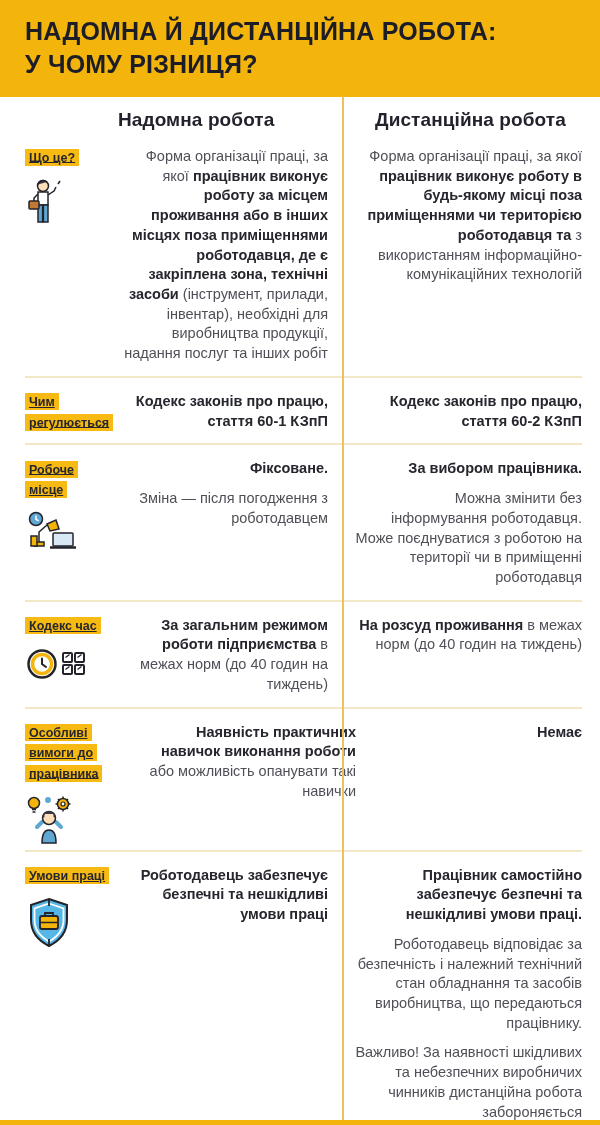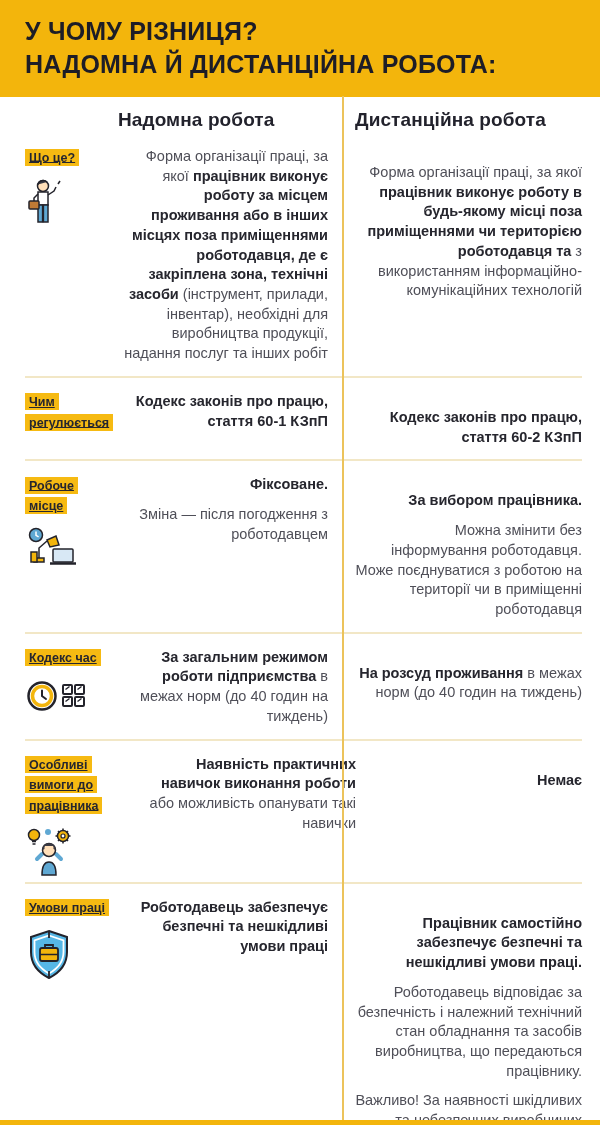--- a/index.html
+++ b/index.html
@@ -24,34 +24,34 @@
   .grid{
     display:grid;
     grid-template-columns:93px 224px 1fr;
     padding-left:25px;padding-right:18px;
     box-sizing:border-box;
   }
   .col-heads{padding-top:12px;padding-bottom:2px;}
   .col-head{
     font-size:19px;font-weight:700;color:#22222C;letter-spacing:.1px;
   }
-  .col-heads .right{padding-left:13px;}
+  .col-heads .right{padding-left:13px;margin-left:20px;}
   .col-heads .left{padding-right:14px;}
 
   
   .row{position:relative;padding-top:14px;padding-bottom:4px;}
   .row::after{
     content:"";position:absolute;left:25px;right:18px;bottom:0;
     height:2px;background:#F2E7C6;
   }
   .row:last-child::after{display:none;}
   .cell-label{padding-right:7px;}
   .cell{font-size:14.5px;line-height:1.36;text-align:right;}
   .cell.left{padding-right:14px;}
-  .cell.right{padding-left:13px;margin-top:16px;}
+  .cell.right{padding-left:13px;}
   .cell p{margin:0 0 10px 0;}
   .cell .b{font-weight:700;color:#26262E;}
 
   .hl{
     display:inline;
     background:#F6BA12;color:#26262E;
     font-weight:700;font-size:12.5px;line-height:1.55;
     padding:1.5px 4px;
     -webkit-box-decoration-break:clone;box-decoration-break:clone;text-decoration:underline;
   }
@@ -66,22 +66,22 @@
   .footer-bar{
     position:absolute;left:0;bottom:0;width:100%;height:5px;background:#F3B50C;
   }
 </style>
 </head>
 <body>
 
 <div class="page">
 
   <div class="header">
+    <div class="title-line">НАДОМНА Й ДИСТАНЦІЙНА РОБОТА:</div>
     <div class="title-line">У ЧОМУ РІЗНИЦЯ?</div>
-    <div class="title-line">НАДОМНА Й ДИСТАНЦІЙНА РОБОТА:</div>
   </div>
 
   <div class="grid col-heads">
     <div></div>
     <div class="col-head left">Надомна робота</div>
     <div class="col-head right">Дистанційна робота</div>
   </div>
 
   <div>
       <div class="row grid" style="min-height: 156px;">

